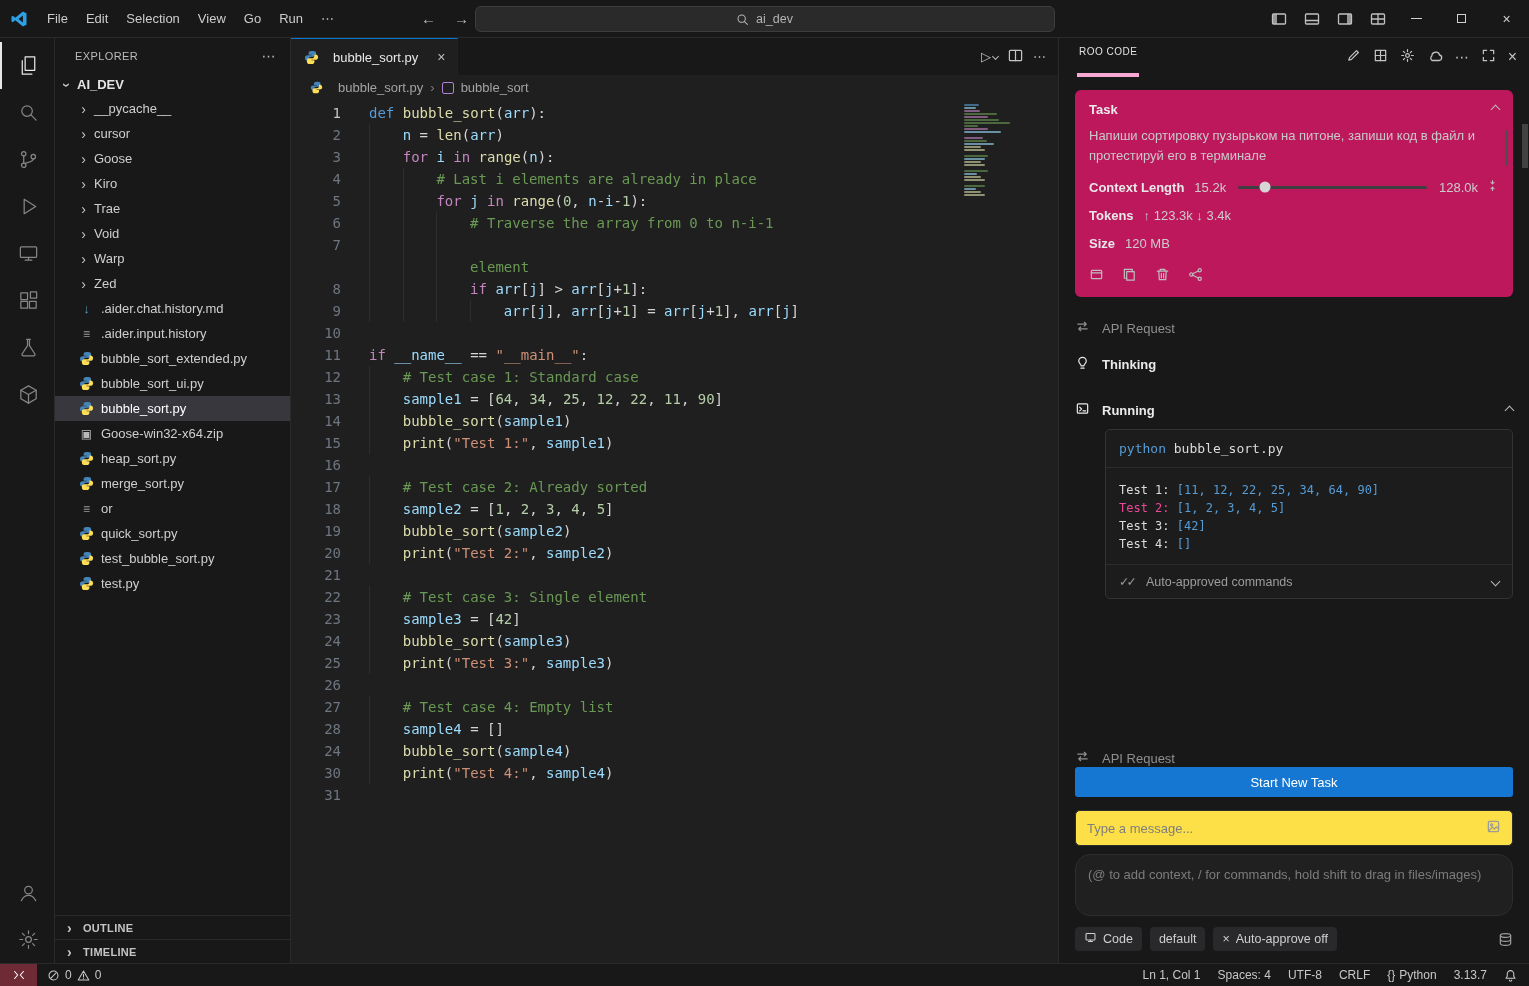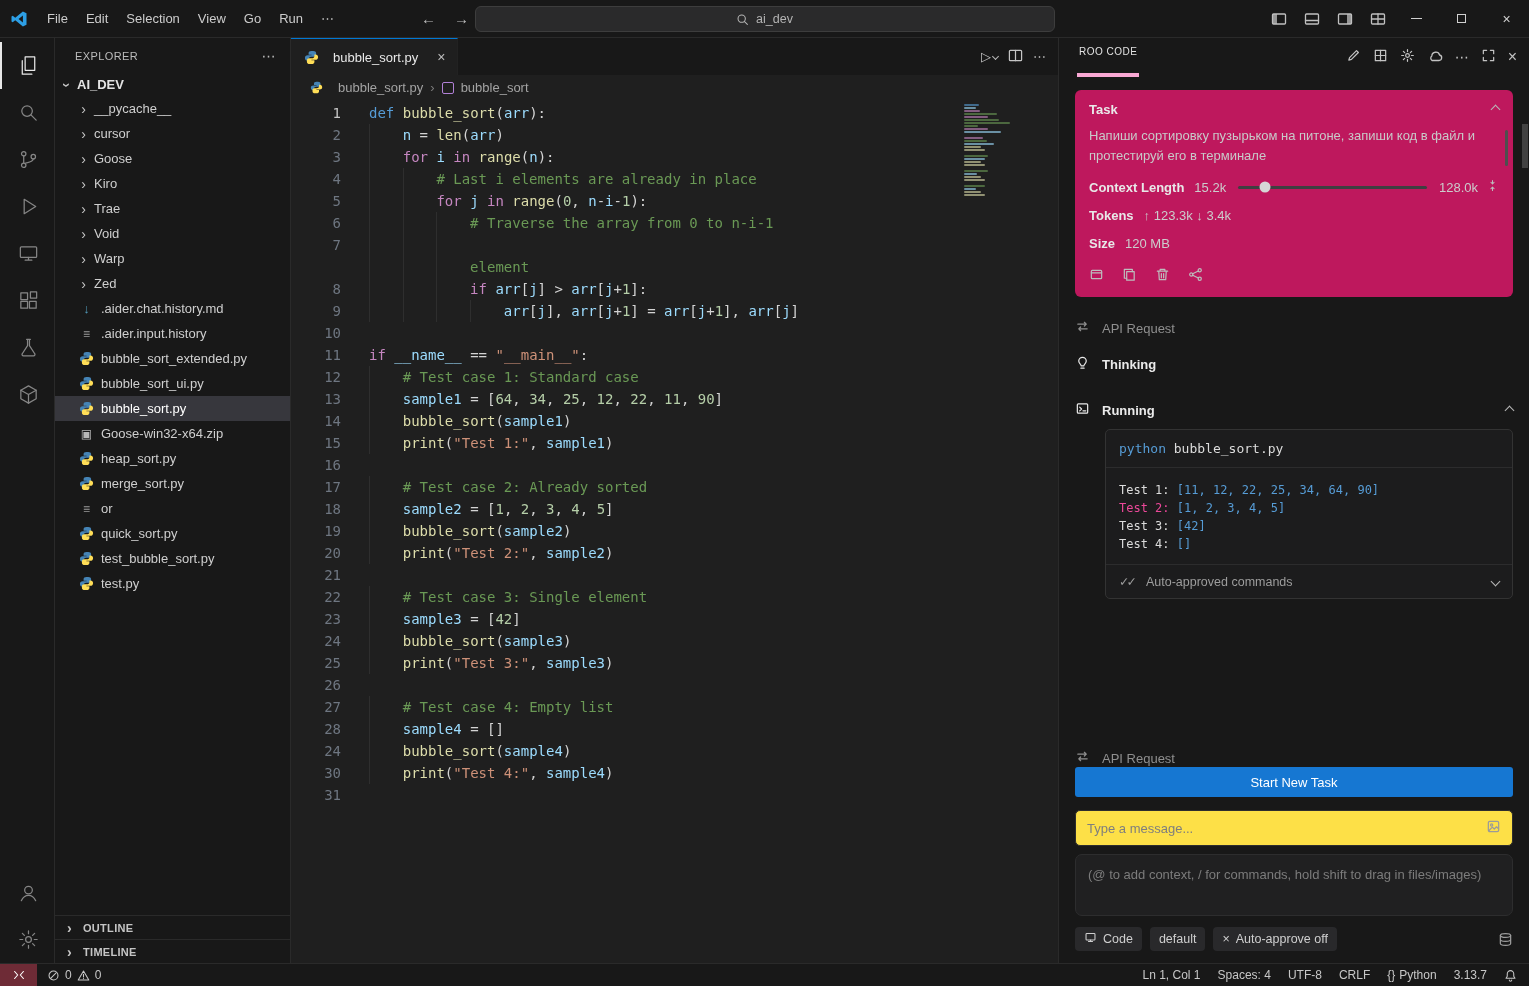--- a/index.html
+++ b/index.html
@@ -85,21 +85,21 @@
   .sec-row{display:flex;align-items:center;gap:12px;color:#8f8f8f}
   .sec-row.bright{color:#eaeaea;font-weight:700}
   .mt22{margin-top:22px}.mt18{margin-top:18px}.mt28{margin-top:28px}
   .term-card{margin:10px 0 0 30px;border:1px solid #333;border-radius:5px;background:#1c1c1d}
   .term-head{padding:11px 13px;font-family:"DejaVu Sans Mono",monospace;font-size:13px;border-bottom:1px solid #2c2c2d;color:#dcdcdc}
   .term-body{padding:13px 13px 11px;font-family:"DejaVu Sans Mono",monospace;font-size:12px;line-height:18px;color:#dcdcdc}
   .term-foot{border-top:1px solid #2c2c2d;padding:9px 13px;display:flex;align-items:center;gap:9px;color:#9d9d9d;font-size:12.5px}
   .grow{flex:1}
   .start-btn{height:30px;flex:none;background:#1677d2;border-radius:3px;display:flex;align-items:center;justify-content:center;color:#fff}
   .input-box{margin-top:13px;flex:none;background:#fde047;border:1px solid #2d2d2e;border-radius:5px;height:36px;display:flex;align-items:center;padding:0 11px;color:#7e7e7e}
-  .hint-box{margin-top:8px;flex:none;background:#202021;border:1px solid #2d2d2e;border-radius:7px;padding:10px 12px;color:#7c7c7c;line-height:20px;height:62px}
+  .hint-box{margin-top:8px;flex:none;background:#202021;border:1px solid #2d2d2e;border-radius:15px;padding:10px 12px;color:#7c7c7c;line-height:20px;height:62px}
   .chips{display:flex;align-items:center;gap:8px;margin-top:11px;flex:none}
   .chip{height:24px;background:#29292b;border-radius:4px;display:flex;align-items:center;gap:6px;padding:0 9px;color:#cfcfcf;font-size:12.5px}
   .db-wrap{margin-left:auto;color:#9d9d9d;display:flex}
   .roo-scrollbar{position:absolute;right:1px;top:86px;width:6px;height:44px;background:#424242}
 
   
   .statusbar{height:23px;background:#181818;border-top:1px solid #2a2a2a;display:flex;align-items:center;font-size:12px;color:#c7c7c7}
   .remote{width:37px;height:100%;background:#6e2b36;display:flex;align-items:center;justify-content:center;color:#fff}
   .sb-group{display:flex;align-items:center;gap:5px;margin-left:10px}
   .sb-right{margin-left:auto;display:flex;align-items:center;gap:17px;padding-right:12px}

